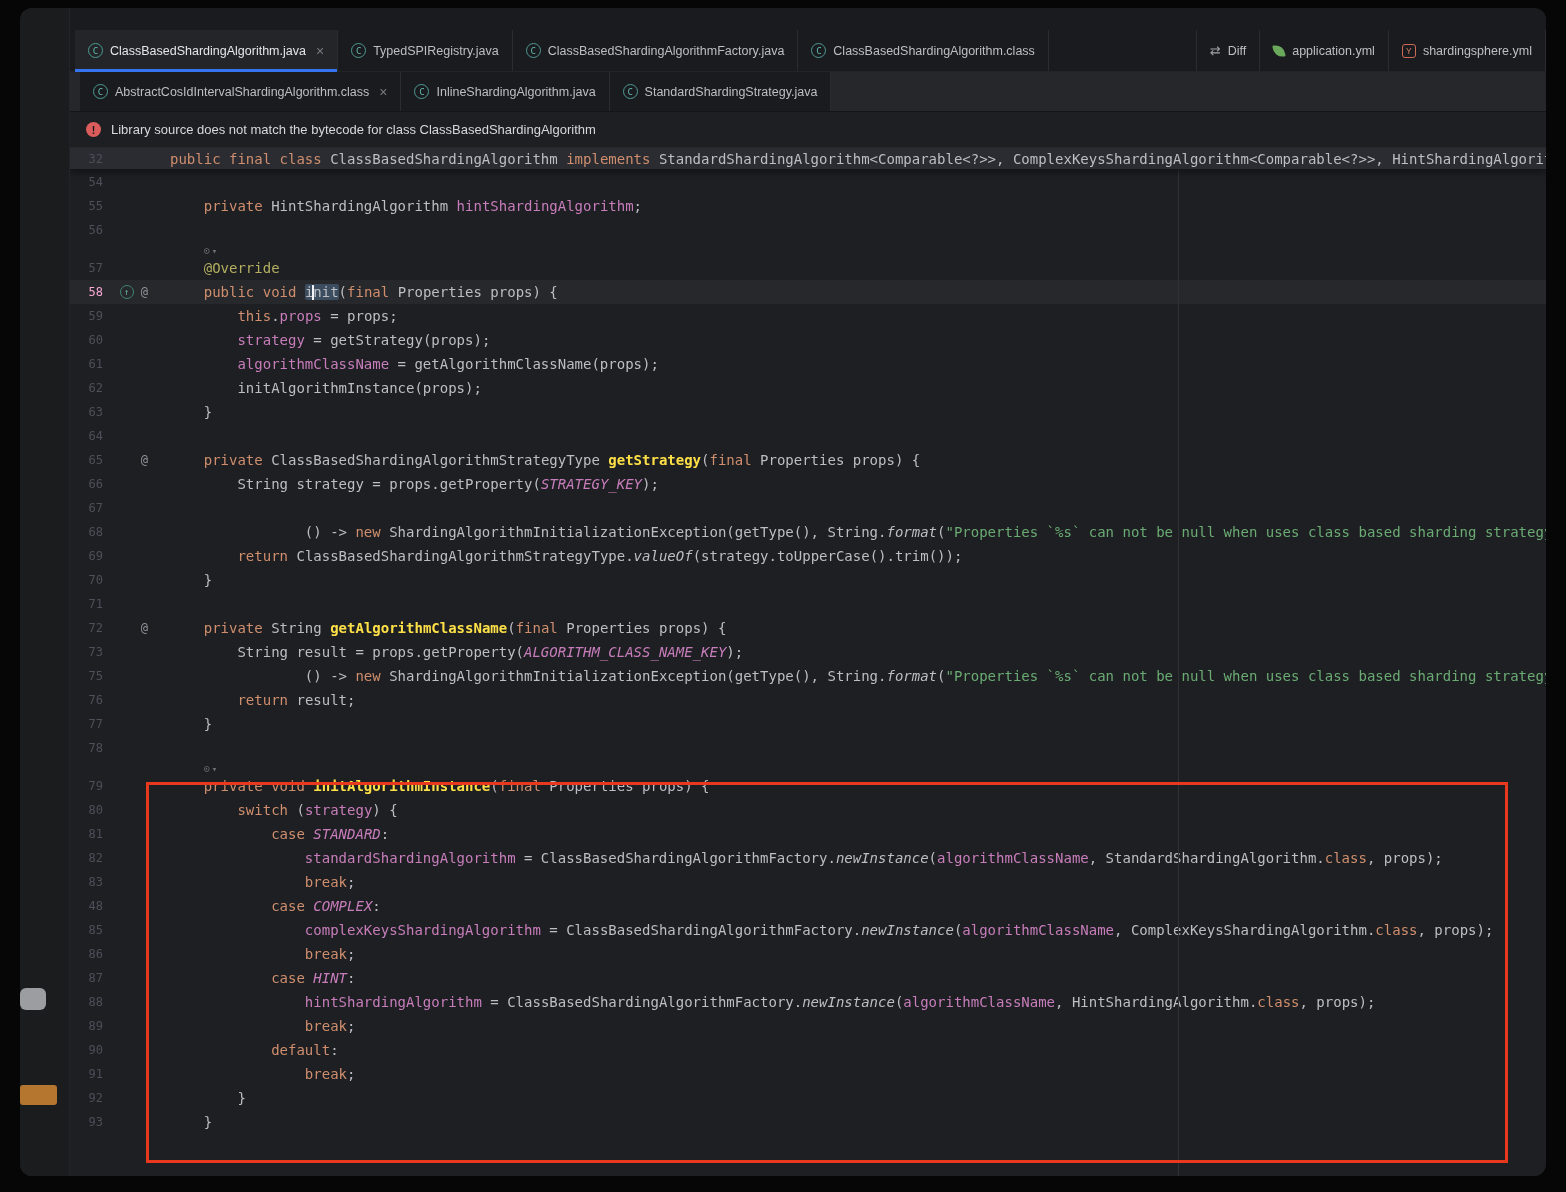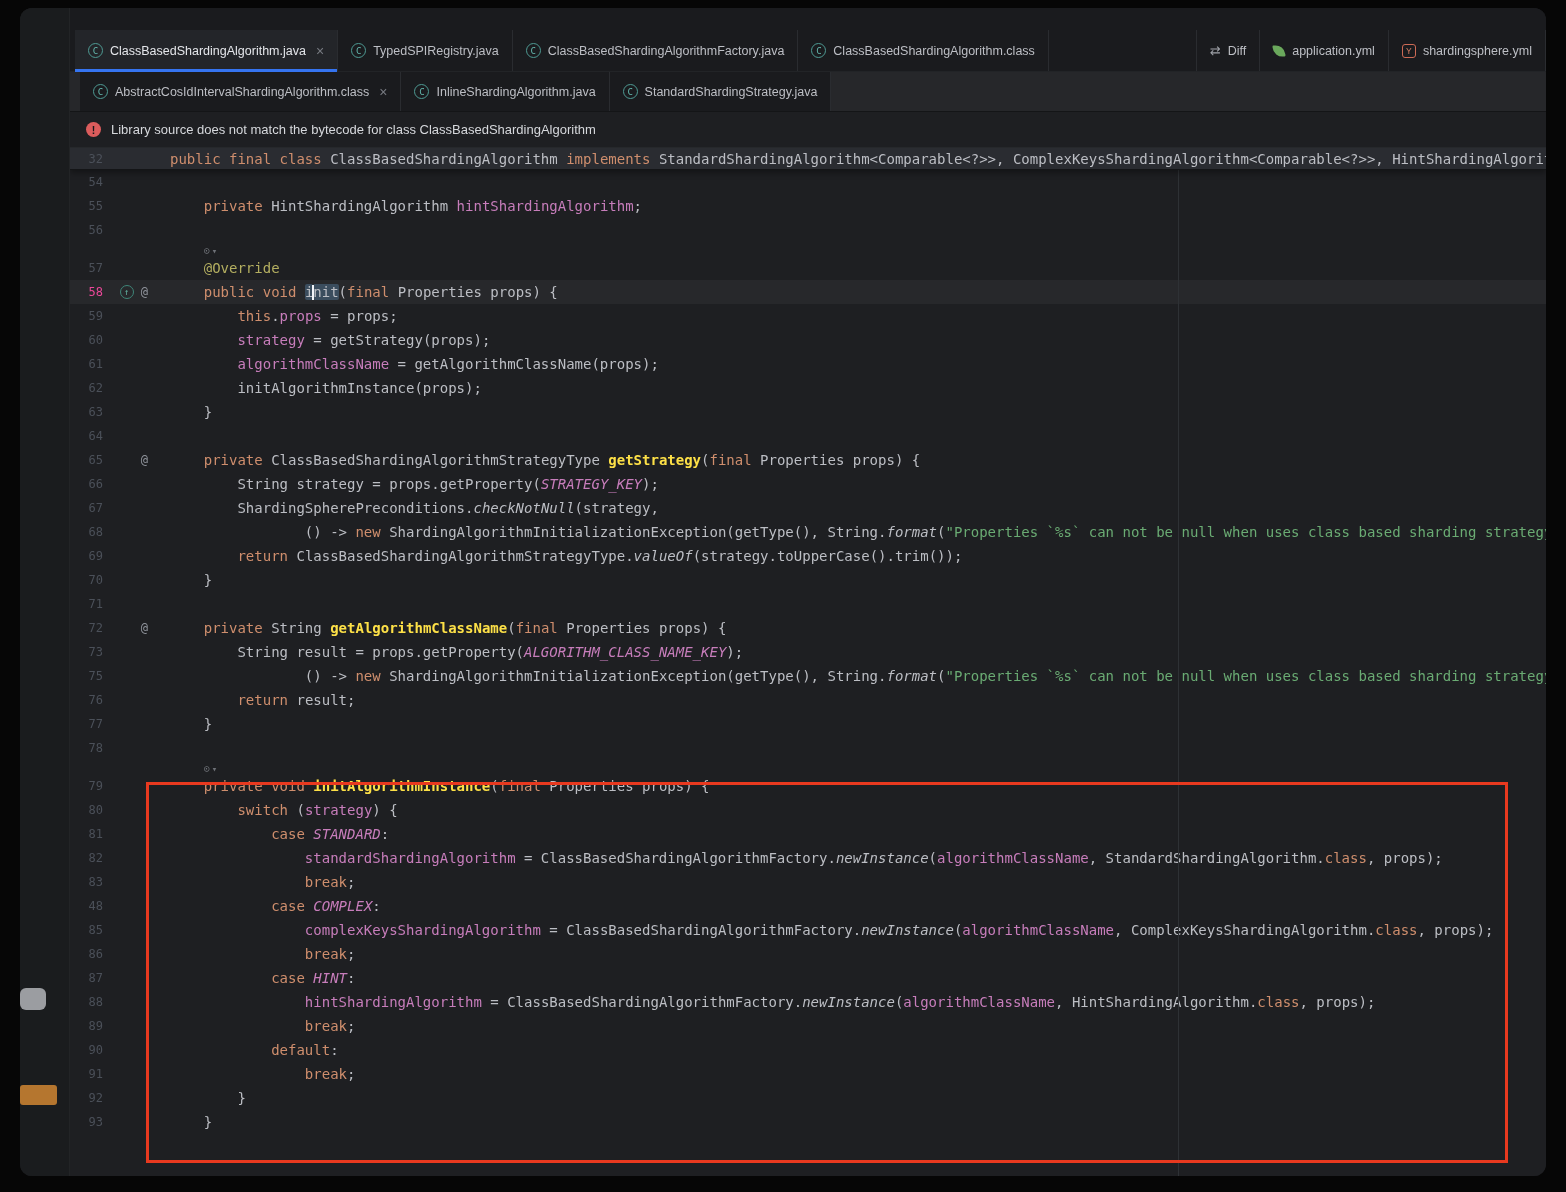--- a/index.html
+++ b/index.html
@@ -52,21 +52,21 @@
             font-family: "DejaVu Sans Mono", monospace; font-size: 14px; color: #bcbec4; }
   .guide { position: absolute; left: 1108px; top: 22px; bottom: 0; width: 1px; background: #2e3135; z-index: 1; }
   .sticky { position: relative; z-index: 5; height: 22px; line-height: 22px; background: #2a2c31;
             border-bottom: 1px solid #141517; box-shadow: 0 3px 6px rgba(0,0,0,0.35); }
   .code { position: relative; }
   .cl { position: relative; height: 24px; line-height: 24px; }
   .cl.cur { background: rgba(255,255,255,0.045); }
   .cl.inlay { height: 14px; line-height: 14px; }
   .num { position: absolute; left: 0; top: 0; width: 33px; text-align: right;
          color: #4b5059; font-size: 12px; }
-  .cur .num { color: #ec4899; }
+  .cur .num { color: #f9a8d4; }
   .sticky .num { line-height: 22px; }
   .gic { position: absolute; left: 38px; top: 0; width: 40px; height: 100%;
          display: flex; align-items: center; justify-content: flex-end; gap: 7px; }
   .g-ov { width: 14px; height: 14px; border: 1px solid #3f8578; border-radius: 50%; color: #63b3a2;
           font-size: 9px; display: flex; align-items: center; justify-content: center; }
   .g-at { color: #8f939b; font-size: 12px; }
   .ctext { position: absolute; left: 100px; top: 0; white-space: pre; }
   .inlay-ic { color: #6e7177; font-size: 10px; }
   .inlay-ch { color: #6e7177; font-size: 9px; margin-left: 2px; }
 
@@ -215,21 +215,20 @@
                 <span class="g-at">@</span>
               </span>
               <span class="ctext">    <span class="t-k">private </span><span class="t-p">ClassBasedShardingAlgorithmStrategyType </span><span class="t-m">getStrategy</span><span class="t-p">(</span><span class="t-k">final </span><span class="t-p">Properties props) {</span></span>
             </div>
             <div class="cl">
               <span class="num">66</span>
               <span class="ctext">        <span class="t-p">String strategy = props.getProperty(</span><span class="t-c">STRATEGY_KEY</span><span class="t-p">);</span></span>
             </div>
             <div class="cl">
               <span class="num">67</span>
-              <span class="ctext">        <span class="t-p">ShardingSpherePreconditions.</span><span class="t-i">checkNotNull</span><span class="t-p">(strategy,</span></span>
             </div>
             <div class="cl">
               <span class="num">68</span>
               <span class="ctext">                <span class="t-p">() -&gt; </span><span class="t-k">new </span><span class="t-p">ShardingAlgorithmInitializationException(getType(), String.</span><span class="t-i">format</span><span class="t-p">(</span><span class="t-s">"Properties `%s` can not be null when uses class based sharding strategy</span></span>
             </div>
             <div class="cl">
               <span class="num">69</span>
               <span class="ctext">        <span class="t-k">return </span><span class="t-p">ClassBasedShardingAlgorithmStrategyType.</span><span class="t-i">valueOf</span><span class="t-p">(strategy.toUpperCase().trim());</span></span>
             </div>
             <div class="cl">

